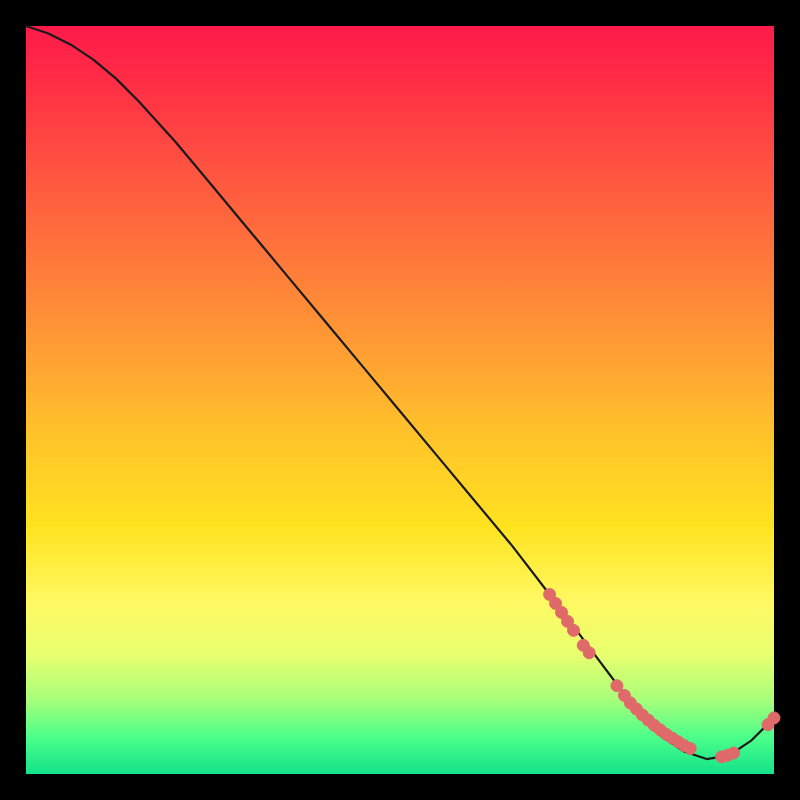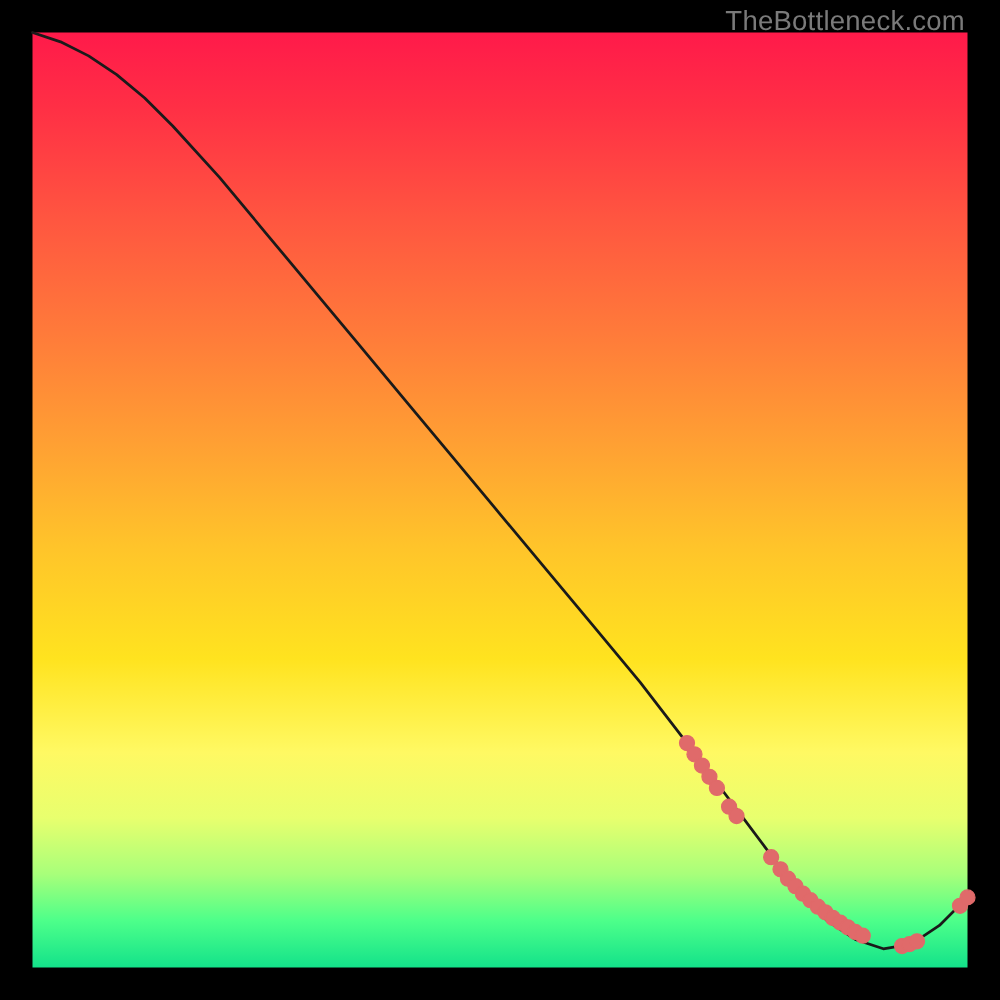--- a/index.html
+++ b/index.html
@@ -55,21 +55,20 @@
     top: 0;
     width: 748px;
     height: 748px;
     overflow: visible;
   }
 </style>
 </head>
 <body>
 
 <div class="stage">
-  <div class="watermark">TheBottleneck.com</div>
 
   <div class="plot">
     <svg class="curve" viewBox="0 0 748 748" preserveAspectRatio="none">
       <path id="curve-path" fill="none" stroke-width="2.2" stroke-linecap="round" stroke-linejoin="round" d="M0.00 0.00 L22.44 7.48 L44.88 18.70 L67.32 33.66 L89.76 52.36 L112.20 74.80 L149.60 115.94 L187.00 160.82 L224.40 205.70 L261.80 250.58 L299.20 295.46 L336.60 340.34 L374.00 385.22 L411.40 430.10 L448.80 474.98 L486.20 519.86 L523.60 568.48 L546.04 598.40 L568.48 628.32 L590.92 658.24 L613.36 688.16 L635.80 710.60 L658.24 725.56 L680.68 733.04 L703.12 729.30 L725.56 714.34 L748.00 691.90" stroke="#1a1a1a"></path>
       <g id="markers">
           <circle cx="523.60" cy="568.48" r="6" fill="#e06a6a" stroke="#e06a6a"></circle>
           <circle cx="529.58" cy="577.46" r="6" fill="#e06a6a" stroke="#e06a6a"></circle>
           <circle cx="535.57" cy="586.43" r="6" fill="#e06a6a" stroke="#e06a6a"></circle>
           <circle cx="541.55" cy="595.41" r="6" fill="#e06a6a" stroke="#e06a6a"></circle>
           <circle cx="547.54" cy="604.38" r="6" fill="#e06a6a" stroke="#e06a6a"></circle>

